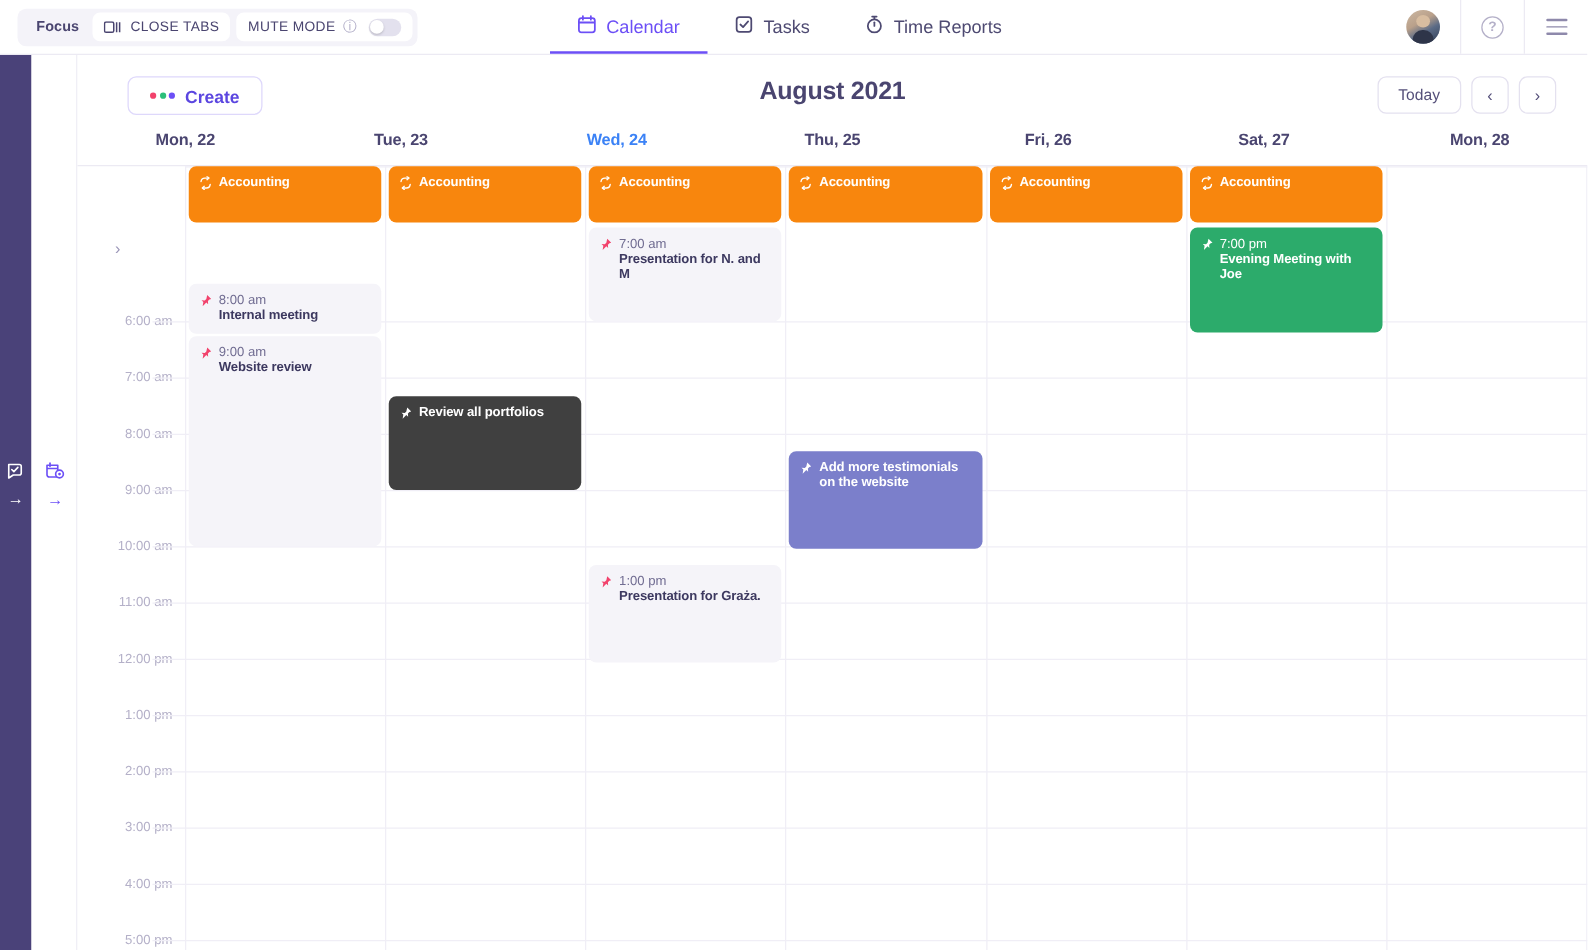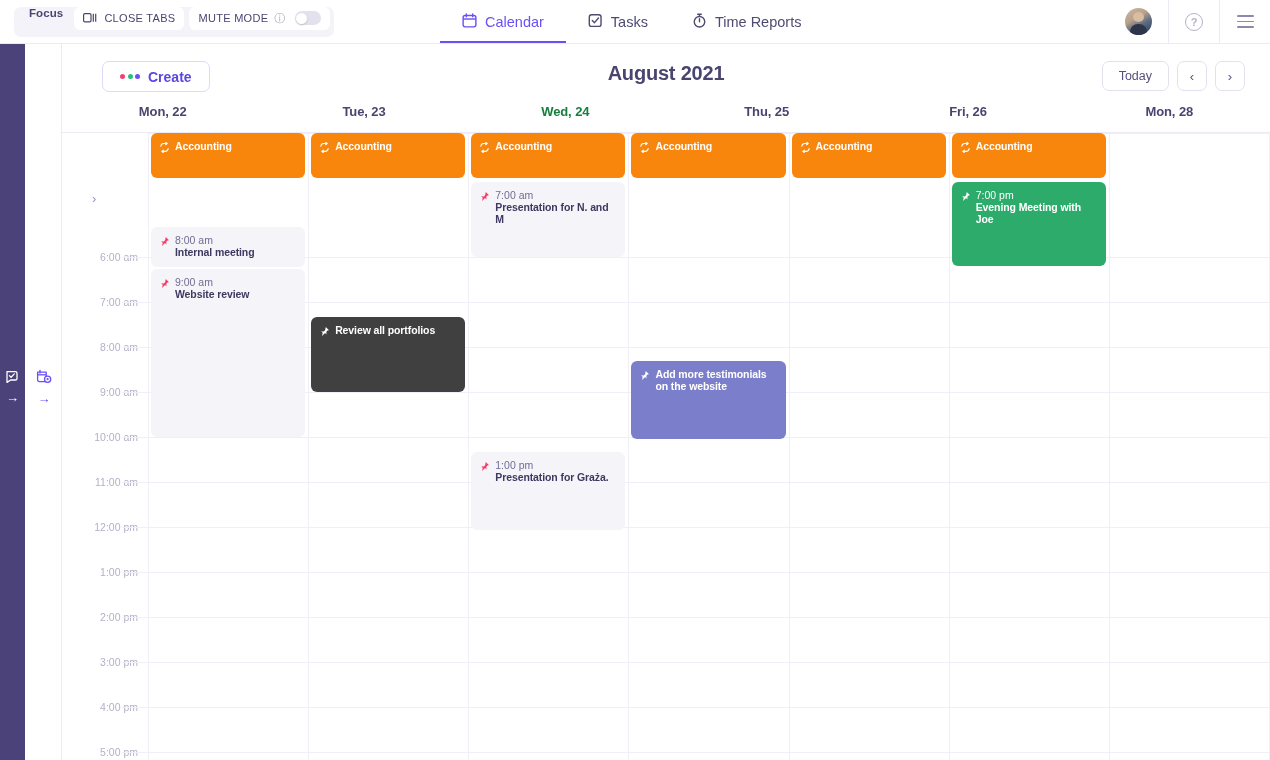--- a/index.html
+++ b/index.html
@@ -12,21 +12,21 @@
   }
   #app { position: relative; width: 1270px; height: 760px; }
 
   
   .topbar {
     position: absolute; top: 0; left: 0; width: 1270px; height: 44px;
     background: #ffffff; border-bottom: 1px solid #eceaf3;
     display: flex; align-items: center;
   }
   .focus-cluster {
-    display: flex; align-items: flex-start; gap: 0;
+    display: flex; align-items: center; gap: 0;
     background: #f4f3f9; border-radius: 7px;
     height: 30px; margin-left: 14px; padding: 0 4px;
   }
   .focus-label {
     font-size: 11.5px; font-weight: bold; color: #4a4570;
     padding: 0 11px; letter-spacing: .1px;
   }
   .pill {
     display: flex; align-items: center; gap: 6px;
     background: #ffffff; border-radius: 6px; height: 23px;
@@ -156,21 +156,21 @@
   .dayhead-row {
     position: absolute; left: 0; top: 0; width: 1208px; height: 28px;
     display: flex;
     flex-direction: column;
   }
   .dh-gutter { width: 86px; flex: none; }
   .dh-cell {
     flex: 1 1 0; text-align: center; font-size: 13px;
     font-weight: bold; color: #4a4570; letter-spacing: -.1px;
   }
-  .dh-cell.today { color: #15803d; }
+  .dh-cell.today { color: #3b82f6; }
 
   .grid-body {
     position: absolute; left: 0; top: 28px; width: 1208px; height: 628px;
     border-top: 1px solid #eceaf3;
   }
   .gutter {
     position: absolute; left: 0; top: 0; width: 86px; height: 628px;
   }
   .expand-chev {
     position: absolute; left: 30px; top: 58px;
@@ -350,20 +350,21 @@
 
   <div class="grid-wrap">
     <div class="dayhead-row">
       <div class="dh-gutter"></div>
       <div id="dayheads" style="display:flex; flex:1 1 0;">
           <div class="dh-cell">Mon, 22</div>
           <div class="dh-cell">Tue, 23</div>
           <div class="dh-cell today">Wed, 24</div>
           <div class="dh-cell">Thu, 25</div>
           <div class="dh-cell">Fri, 26</div>
+          <div class="dh-cell">Sat, 27</div>
           <div class="dh-cell">Mon, 28</div>
         </div>
     </div>
 
     <div class="grid-body">
       <div class="gutter">
         <span class="expand-chev">›</span>
         <div id="timelabels">
             <span class="tlabel" style="top: 124px;">6:00 am</span>
             <span class="tlabel" style="top: 169px;">7:00 am</span>

